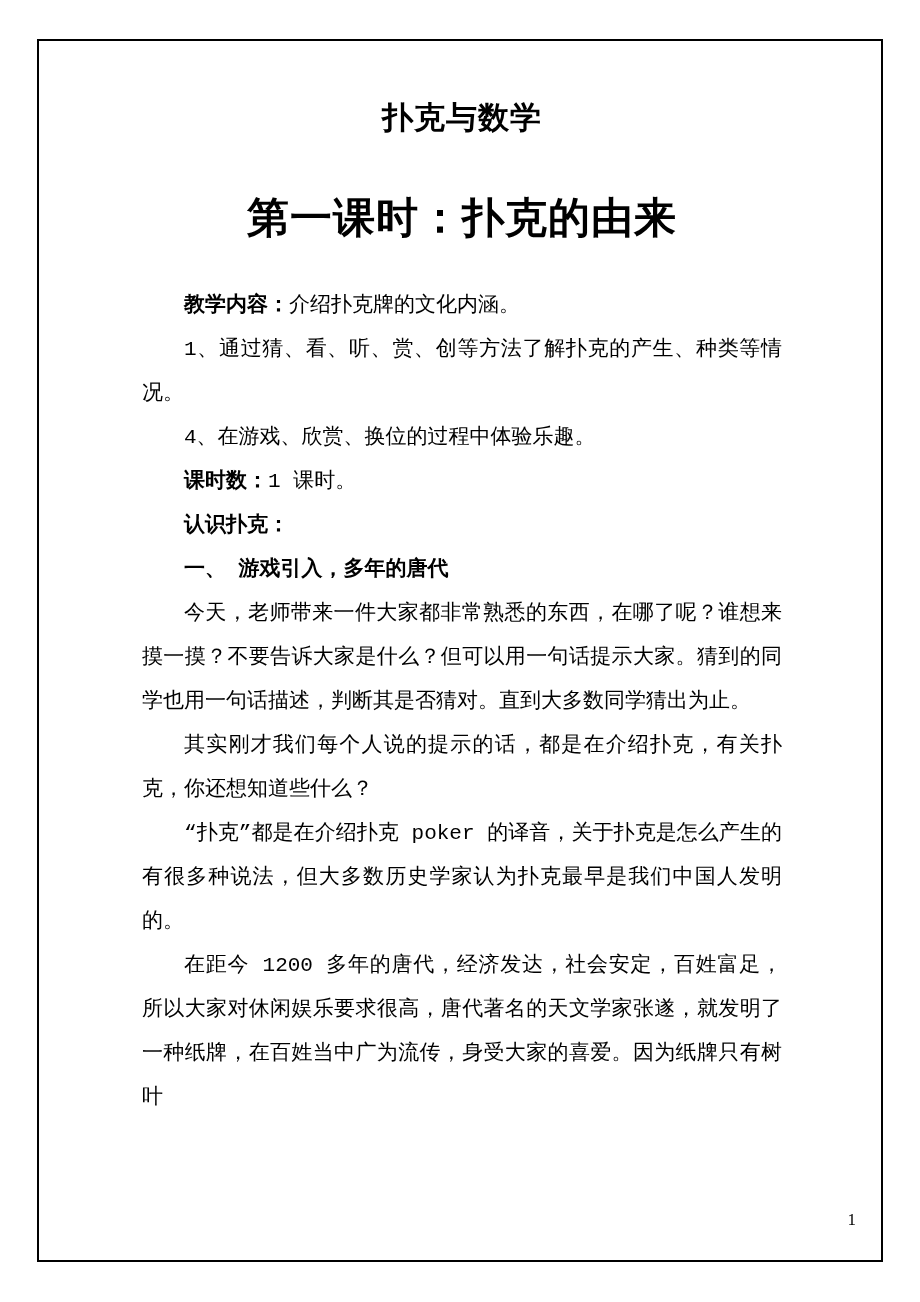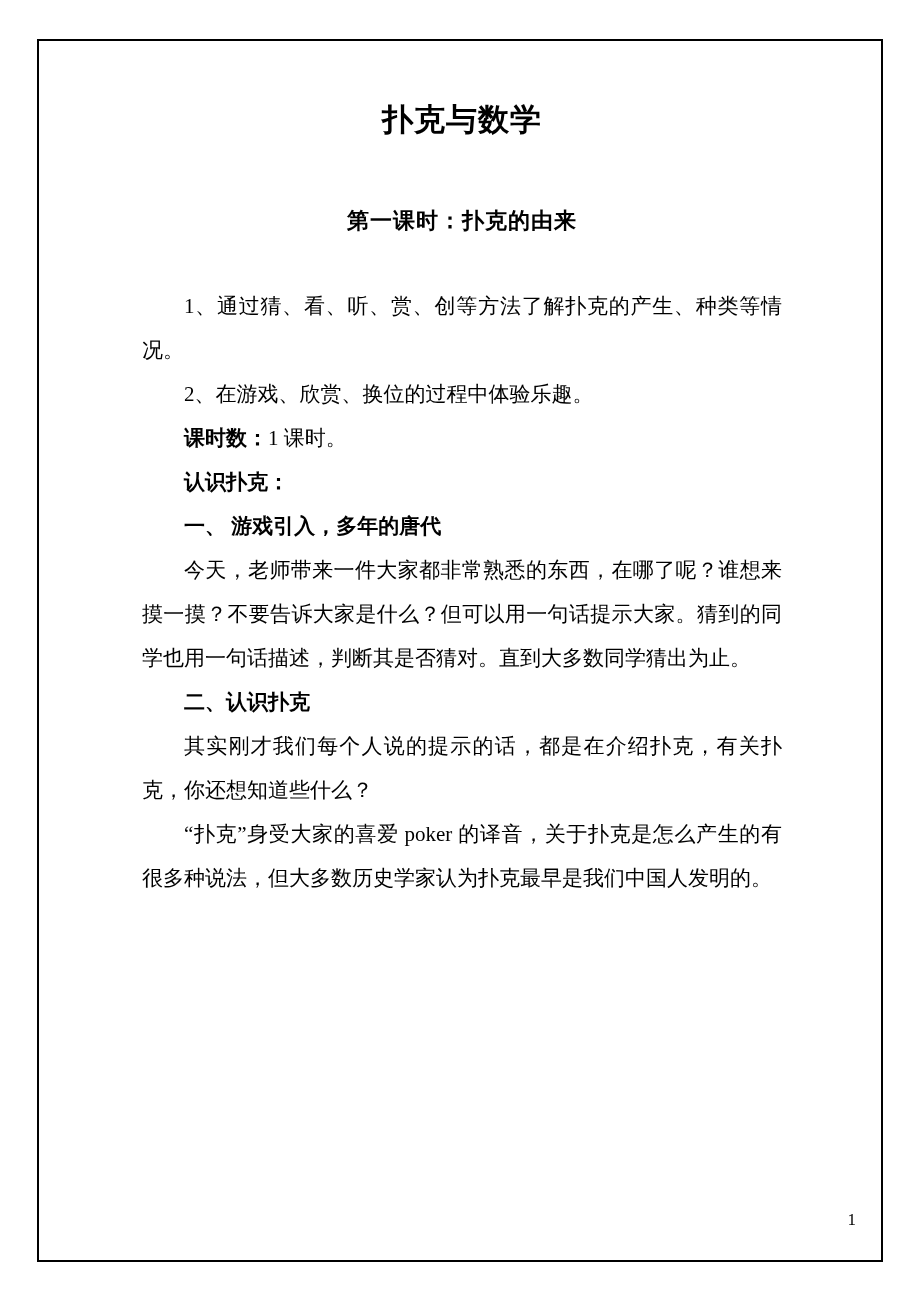--- a/index.html
+++ b/index.html
@@ -22,30 +22,31 @@
     position: absolute;
     left: 37px; top: 39px;
     width: 846px; height: 1223px;
     border: 2px solid #000000;
     pointer-events: none;
   }
   .content {
     position: absolute;
     left: 142px; top: 100px;
     width: 640px;
+    font-family: Liberation Mono, monospace;
   }
   .doc-title {
     font-size: 31px;
     line-height: 40px;
     font-weight: bold;
     text-align: center;
     letter-spacing: 1px;
   }
   .doc-subtitle {
-    font-size: 22px;
+    font-size: 42px;
     line-height: 46px;
     font-weight: bold;
     text-align: center;
     margin-top: 58px;
     letter-spacing: 1px;
   }
   .body-text {
     margin-top: 40px;
     font-size: 21px;
     line-height: 44px;
@@ -71,25 +72,26 @@
 </style>
 </head>
 <body>
 
 <div class="page">
   <div class="page-border"></div>
   <div class="content">
     <h1 class="doc-title">扑克与数学</h1>
     <h2 class="doc-subtitle">第一课时：扑克的由来</h2>
     <div class="body-text">
+        <p class="para"><b>教学内容：</b>介绍扑克牌的文化内涵。</p>
         <p class="para">1、通过猜、看、听、赏、创等方法了解扑克的产生、种类等情况。</p>
-        <p class="para">2、在游戏、欣赏、换位的过程中体验乐趣。</p>
+        <p class="para">4、在游戏、欣赏、换位的过程中体验乐趣。</p>
         <p class="para"><b>课时数：</b>1 课时。</p>
         <p class="para"><b>认识扑克：</b></p>
         <p class="para heading">一、 游戏引入，多年的唐代</p>
         <p class="para">今天，老师带来一件大家都非常熟悉的东西，在哪了呢？谁想来摸一摸？不要告诉大家是什么？但可以用一句话提示大家。猜到的同学也用一句话描述，判断其是否猜对。直到大多数同学猜出为止。</p>
-        <p class="para heading">二、认识扑克</p>
         <p class="para">其实刚才我们每个人说的提示的话，都是在介绍扑克，有关扑克，你还想知道些什么？</p>
-        <p class="para">“扑克”身受大家的喜爱 poker 的译音，关于扑克是怎么产生的有很多种说法，但大多数历史学家认为扑克最早是我们中国人发明的。</p>
+        <p class="para">“扑克”都是在介绍扑克 poker 的译音，关于扑克是怎么产生的有很多种说法，但大多数历史学家认为扑克最早是我们中国人发明的。</p>
+        <p class="para">在距今 1200 多年的唐代，经济发达，社会安定，百姓富足，所以大家对休闲娱乐要求很高，唐代著名的天文学家张遂，就发明了一种纸牌，在百姓当中广为流传，身受大家的喜爱。因为纸牌只有树叶</p>
       </div>
   </div>
   <div class="page-number">1</div>
 </div>
 
 </body></html>

